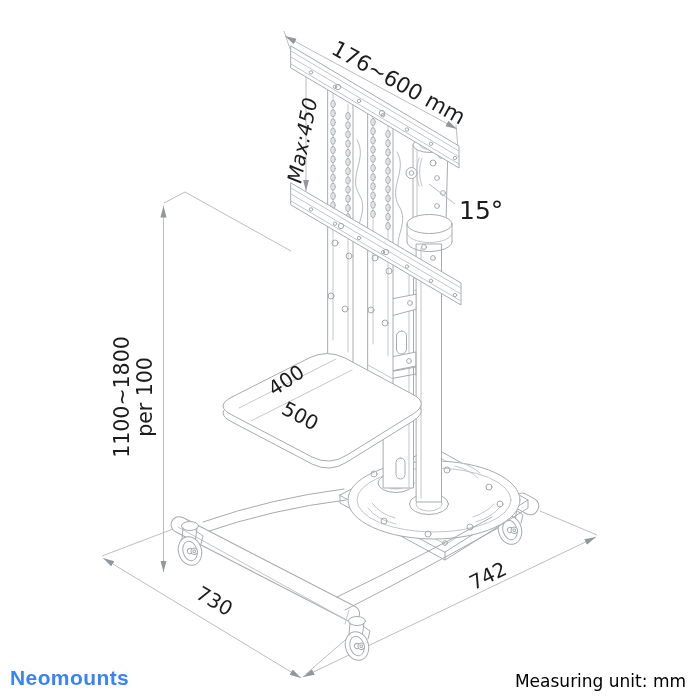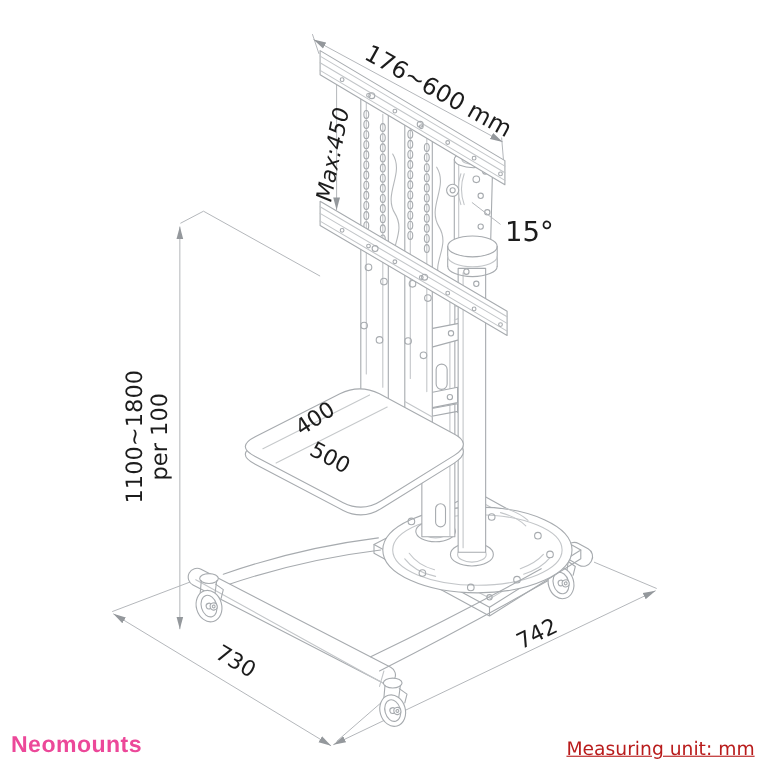--- a/index.html
+++ b/index.html
@@ -1,23 +1,23 @@
 <!DOCTYPE html>
 <html><head>
 <meta charset="utf-8">
 <style>
   html,body{margin:0;padding:0;background:#ffffff;}
   .stage{position:relative;width:700px;height:700px;background:#ffffff;overflow:hidden;
          font-family:"DejaVu Sans", sans-serif;}
   .stage svg{position:absolute;left:0;top:0;}
   .dim-text{fill:#1c1c1c;font-family:"DejaVu Sans", sans-serif;}
   .brand{position:absolute;left:10px;top:666px;font-family:"Liberation Sans", sans-serif;
-         font-size:21px;font-weight:600;letter-spacing:.4px;color:#ec4899;}
+         font-size:21px;font-weight:600;letter-spacing:.4px;color:#3b82f6;}
   .unit-note{position:absolute;right:14px;top:671px;font-family:"DejaVu Sans", sans-serif;
-         font-size:17px;color:#b91c1c;text-decoration:underline;}
+         font-size:17px;color:#000000;}
 </style>
 </head>
 <body>
 
 <div class="stage">
 
 <svg width="700" height="700" viewBox="0 0 700 700">
   <defs>
     <marker id="arw" viewBox="0 0 12 8" refX="11.5" refY="4" markerWidth="12" markerHeight="8" markerUnits="userSpaceOnUse" orient="auto-start-reverse">
       <path d="M11.5,4 L0,0.9 L0,7.1 Z" fill="#94989c"></path>

